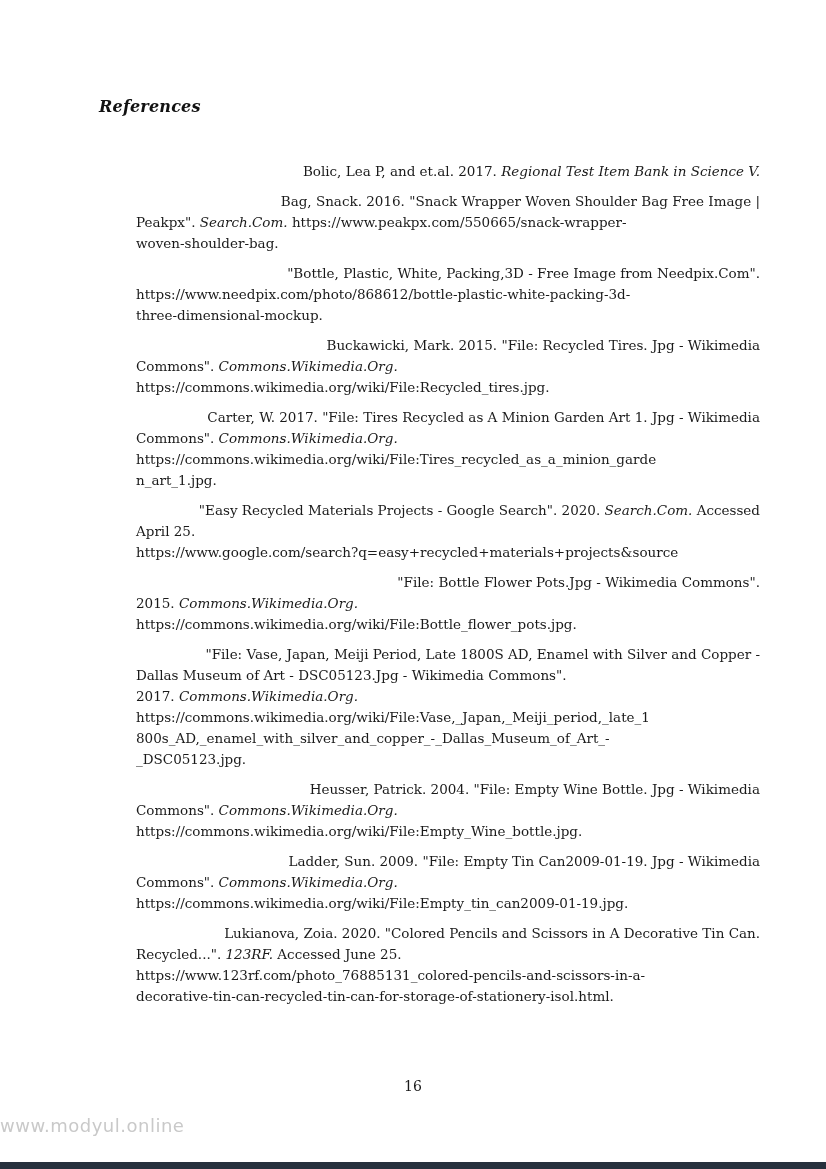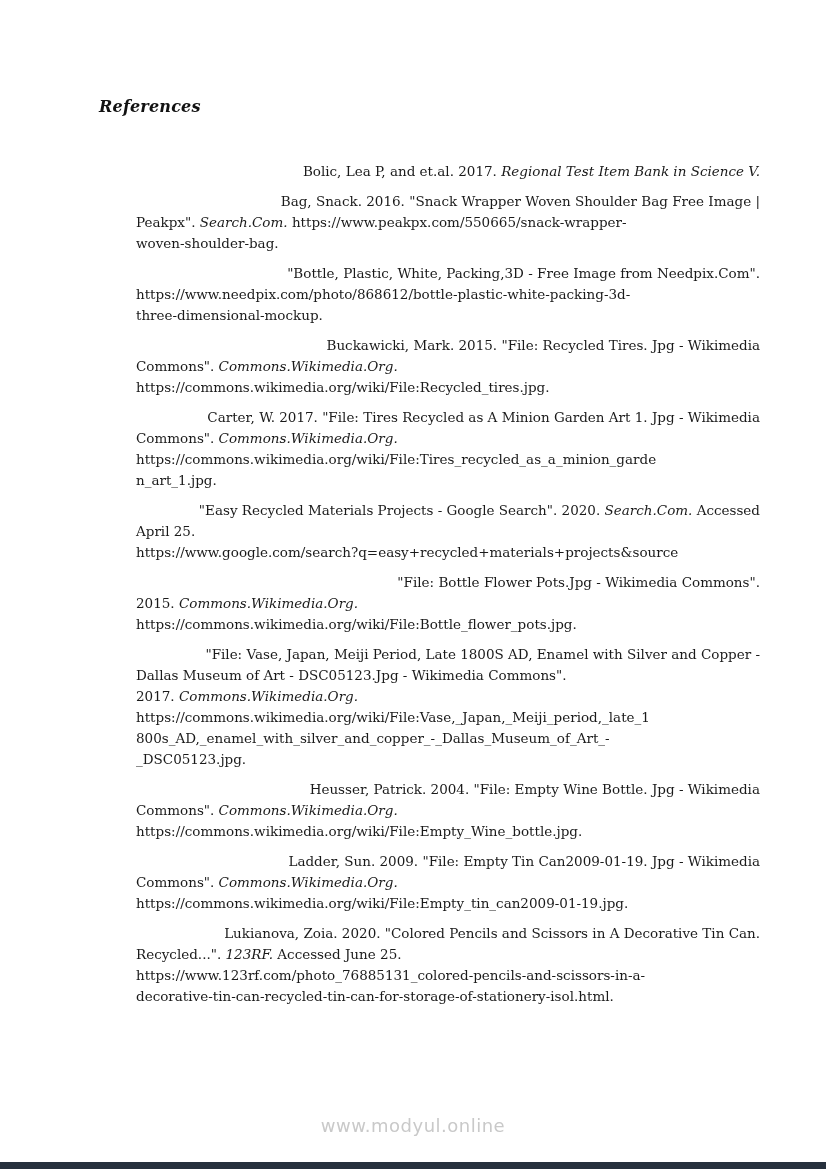--- a/index.html
+++ b/index.html
@@ -56,21 +56,20 @@
     width: 826px;
     text-align: center;
     font-size: 14px;
     color: #1a1a1a;
   }
   .watermark {
     position: absolute;
     left: 0;
     top: 1115px;
     width: 826px;
-    text-align: center;
     font-family: "DejaVu Sans", sans-serif;
     font-size: 18px;
     letter-spacing: 0.5px;
     color: #c9c9c9;
   }
   .bottom-bar {
     position: absolute;
     left: 0;
     bottom: 0;
     width: 826px;
@@ -138,15 +137,16 @@
         <div class="ref-line"><span>https://commons.wikimedia.org/wiki/File:Empty_tin_can2009-01-19.jpg.</span></div>
       </div>
       <div class="ref-entry">
         <div class="ref-line first"><span>Lukianova, Zoia. 2020. "Colored Pencils and Scissors in A Decorative Tin Can.</span></div>
         <div class="ref-line"><span>Recycled...". </span><em>123RF.</em><span> Accessed June 25.</span></div>
         <div class="ref-line"><span>https://www.123rf.com/photo_76885131_colored-pencils-and-scissors-in-a-</span></div>
         <div class="ref-line"><span>decorative-tin-can-recycled-tin-can-for-storage-of-stationery-isol.html.</span></div>
       </div>
     </div>
 
+  <div class="page-number">16</div>
   <div class="watermark">www.modyul.online</div>
   <div class="bottom-bar"></div>
 </div>
 
 </body></html>

